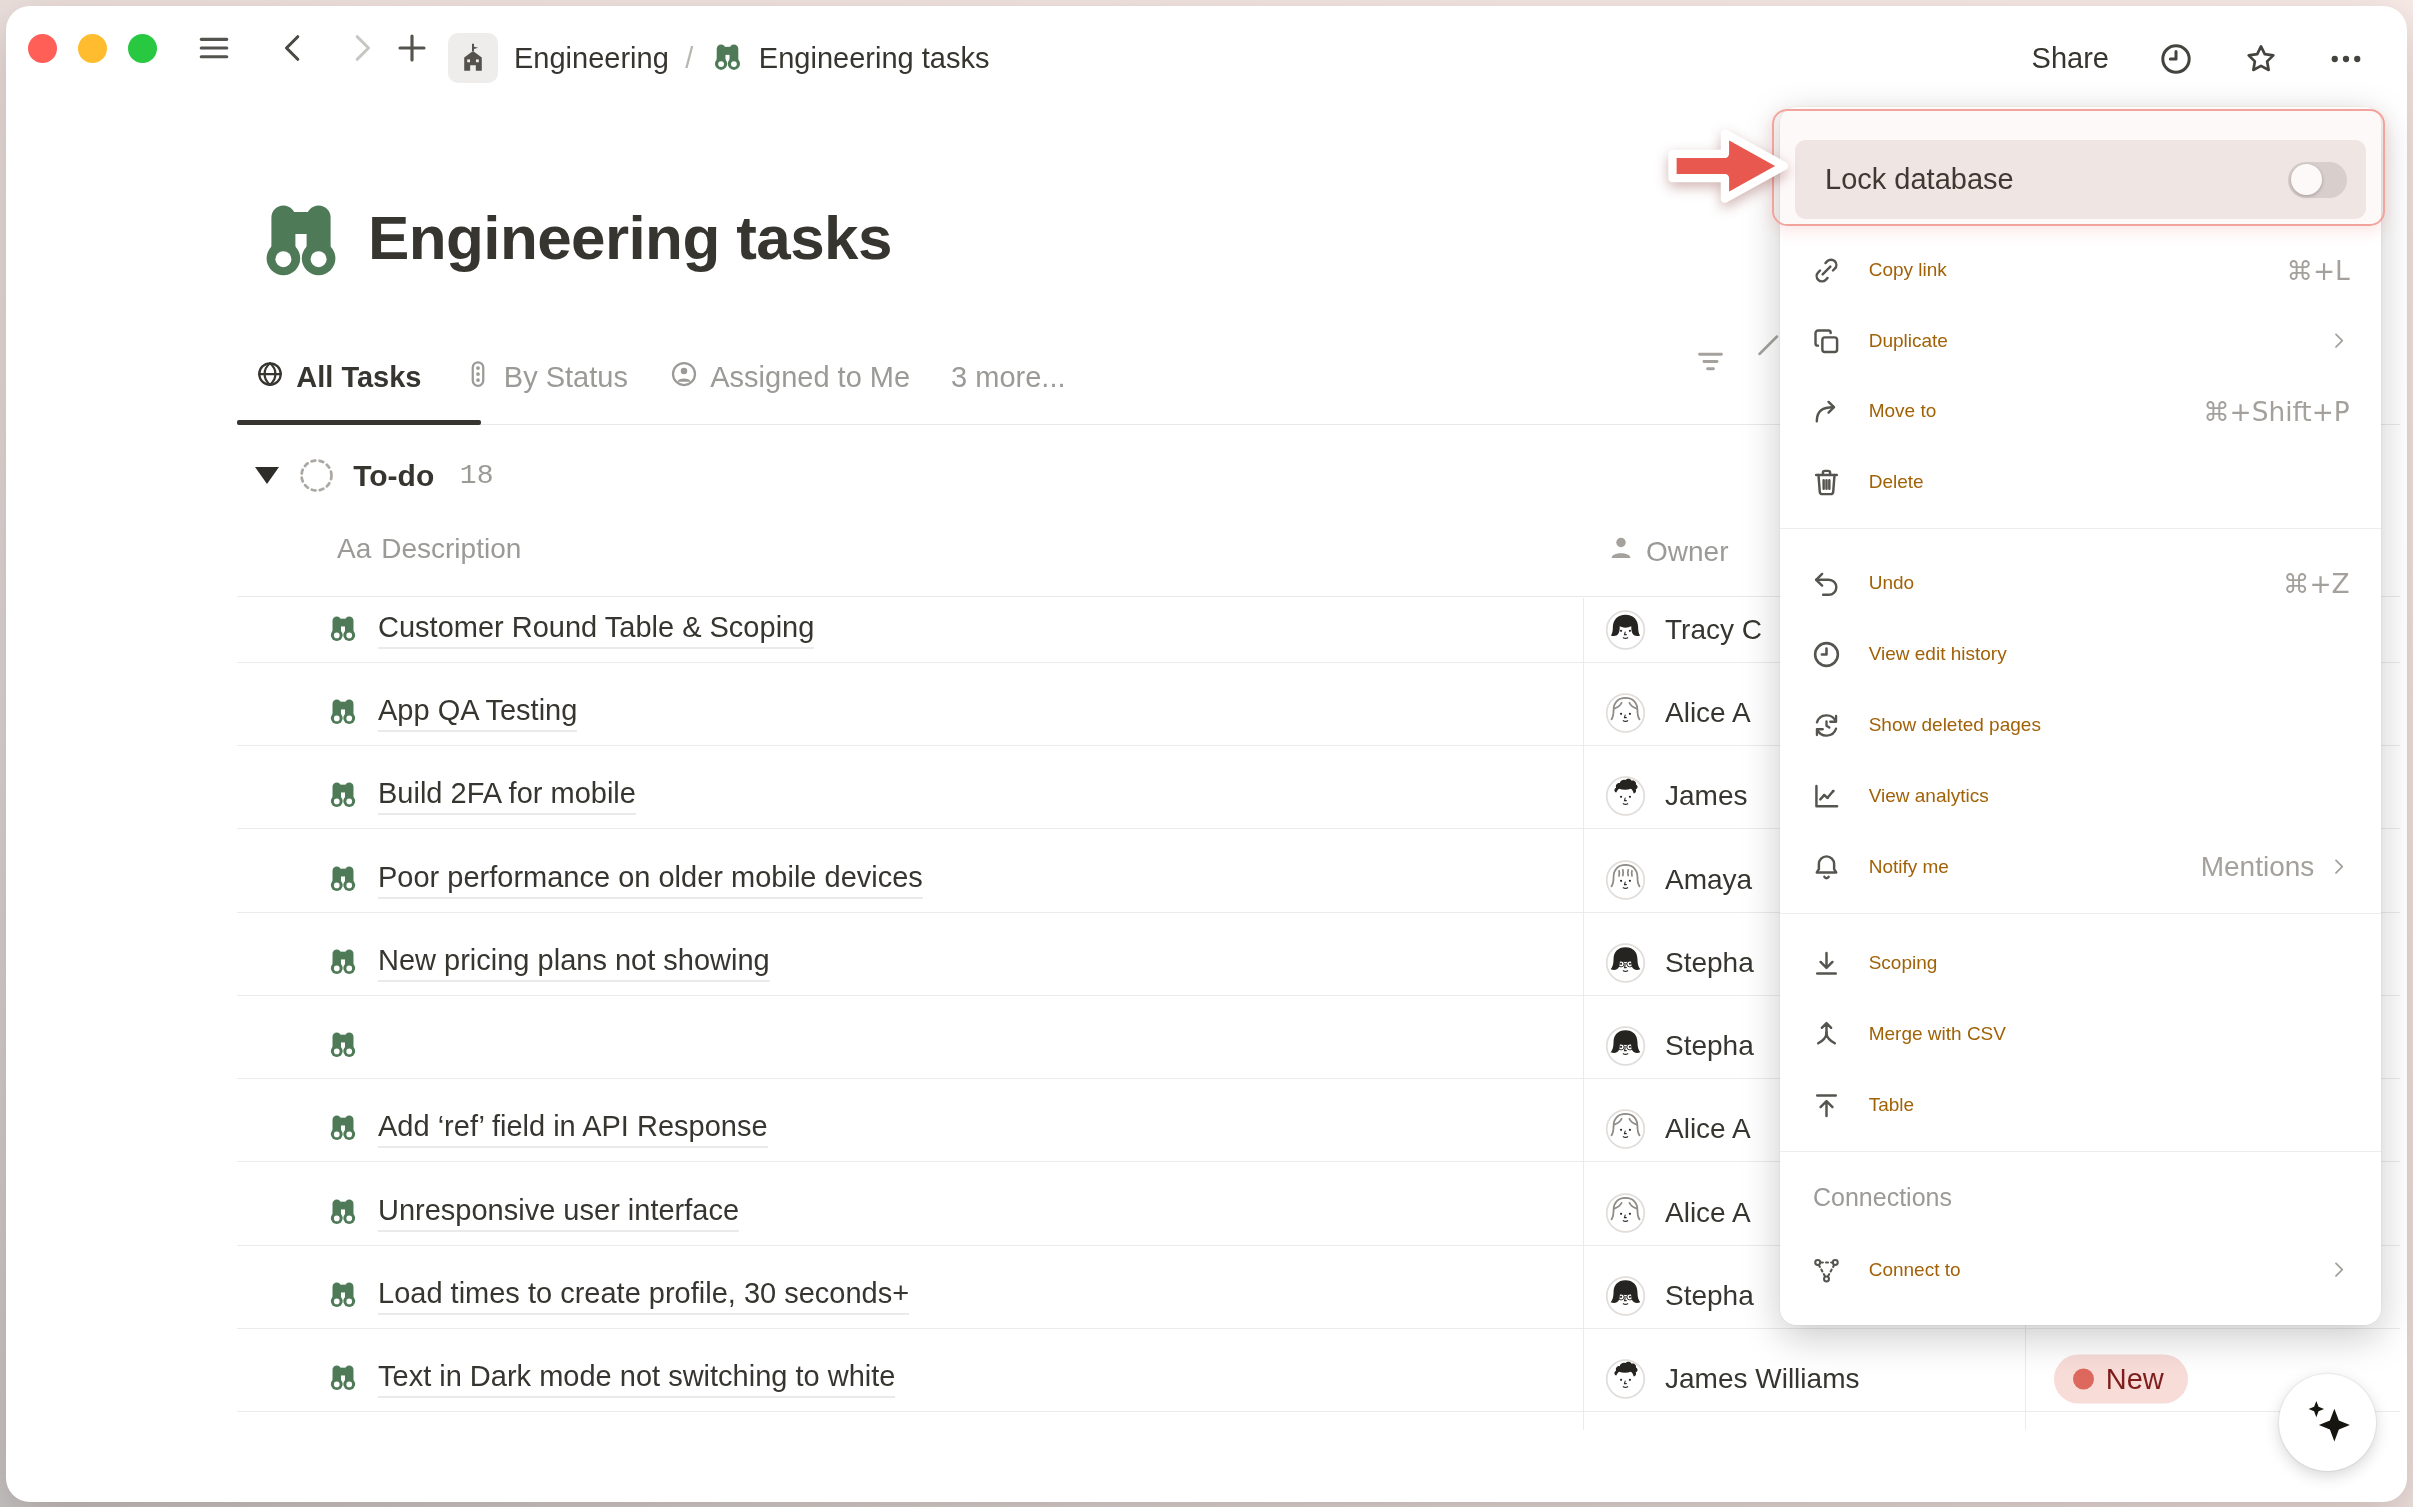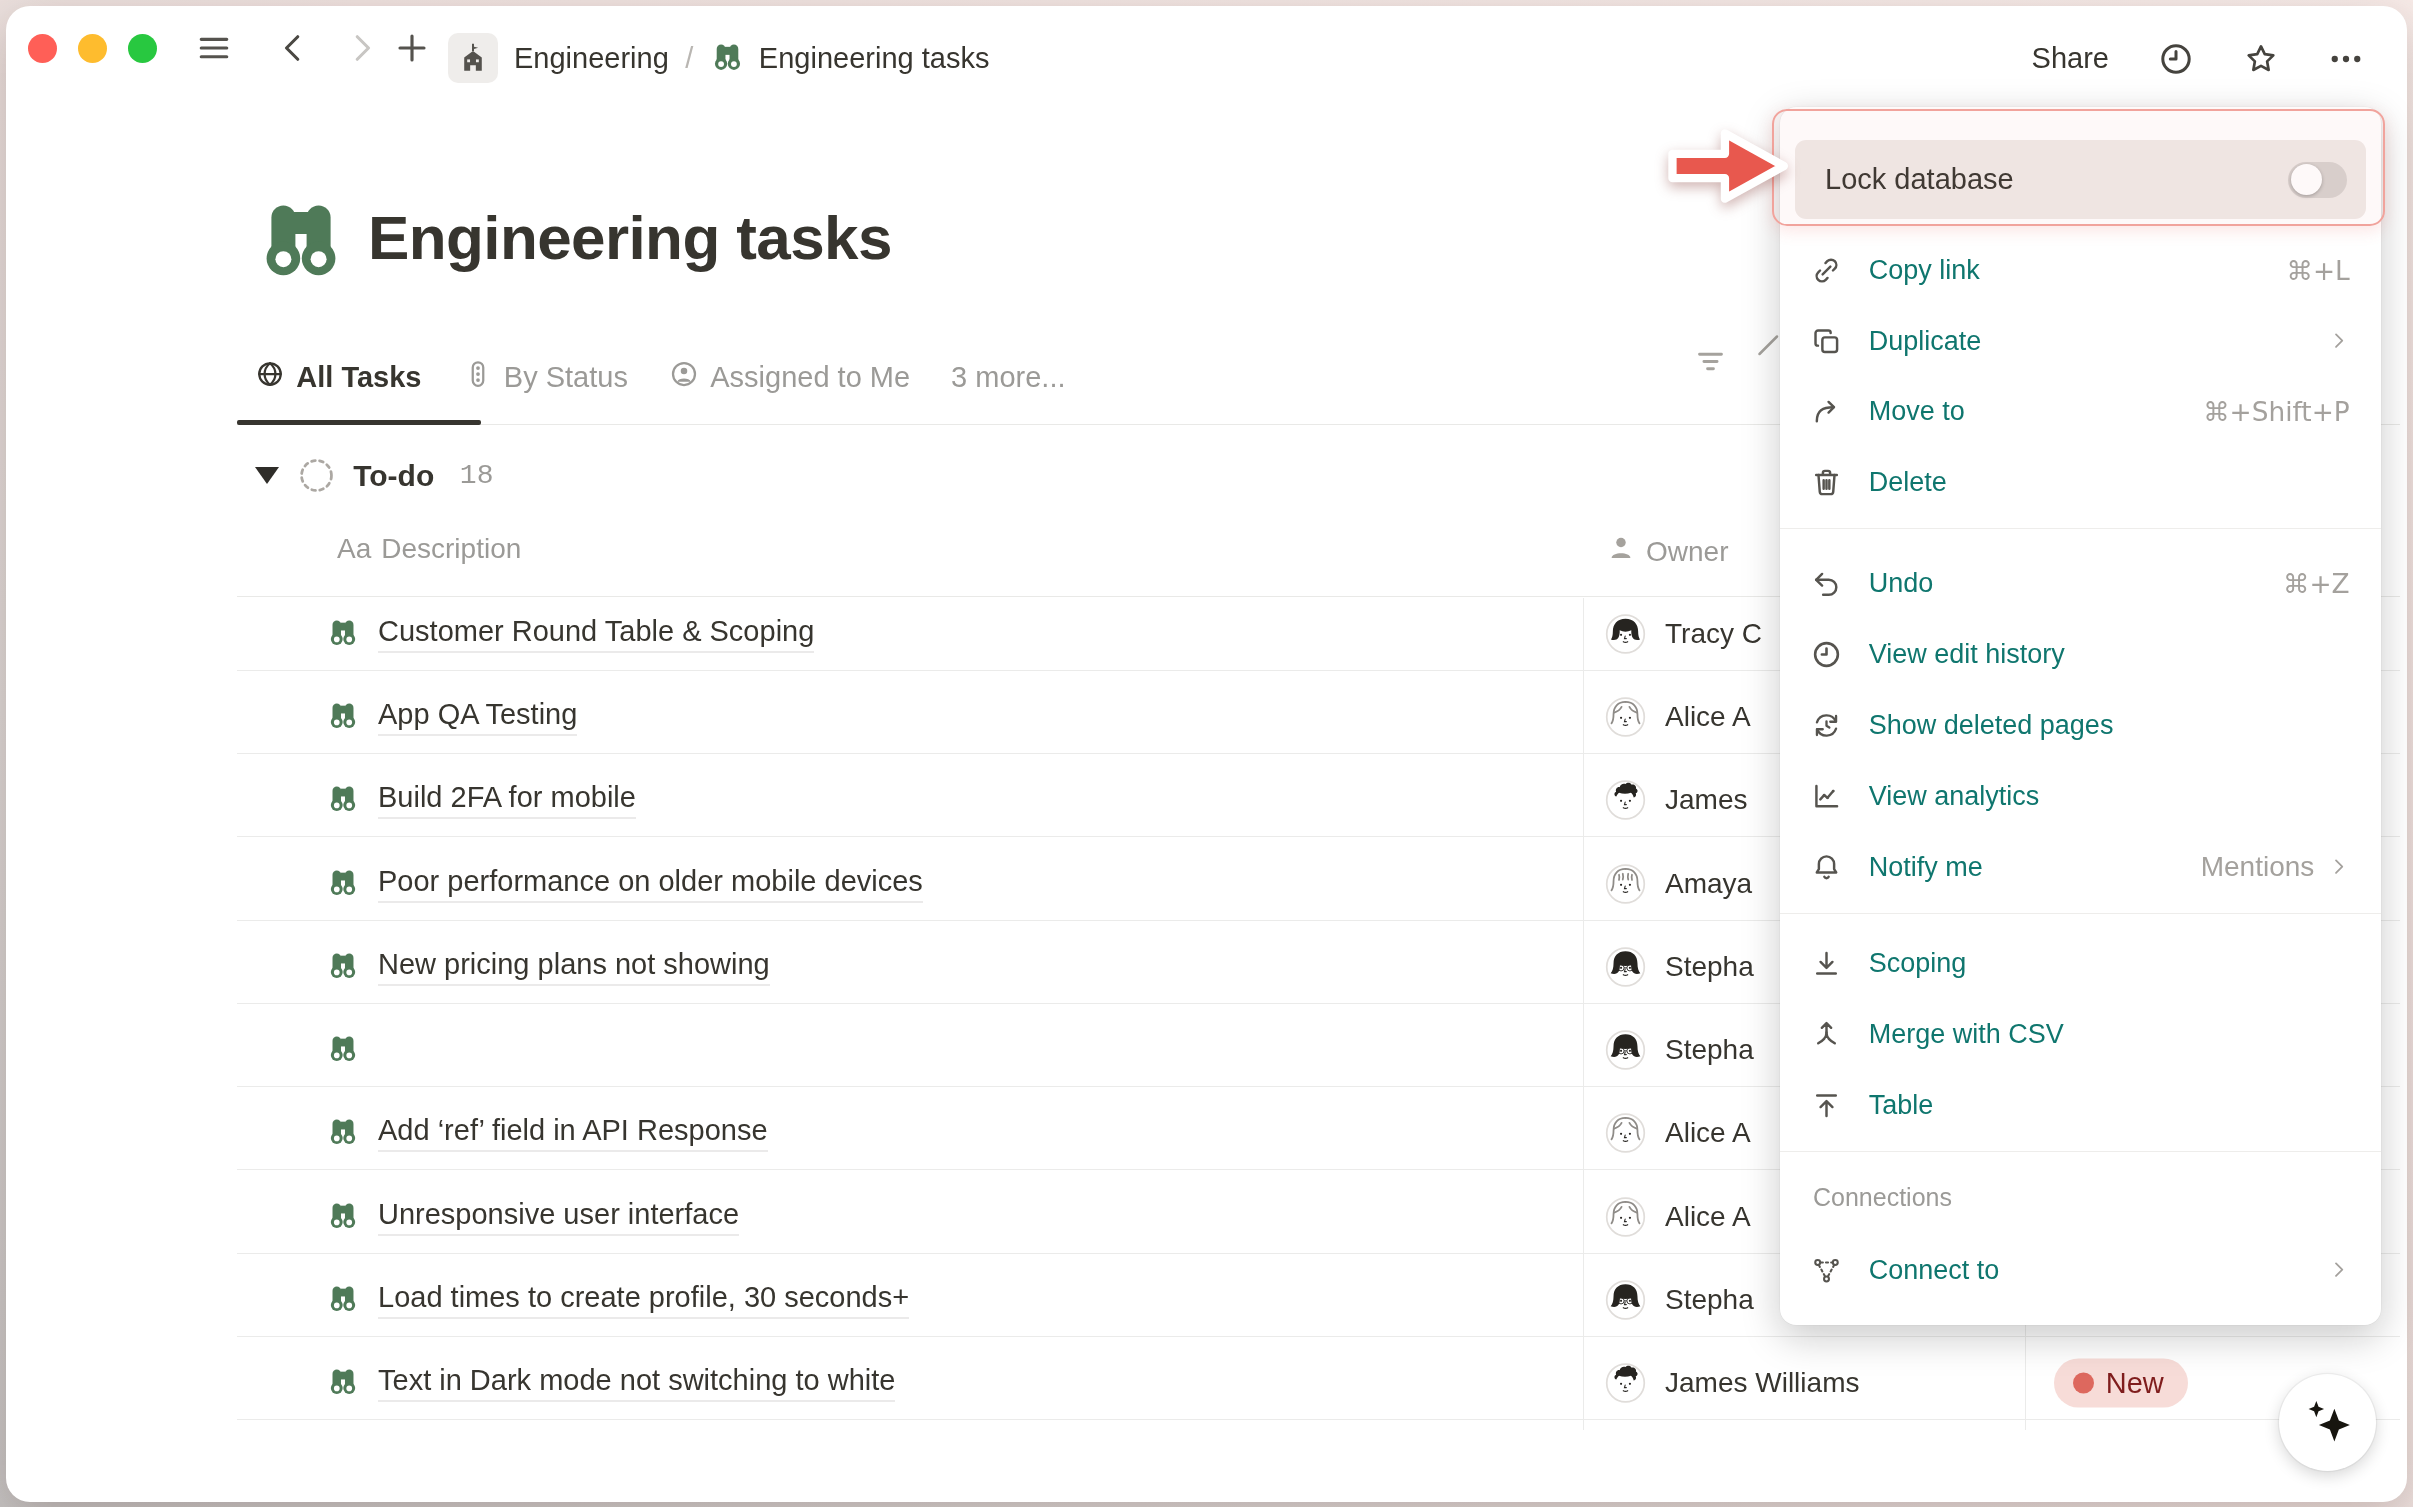--- a/index.html
+++ b/index.html
@@ -57,21 +57,21 @@
   .group .gcount { font-size:28px; color:#9b9a97; margin-left:8px;font-family:Liberation Mono, monospace; }
   
   .col-head { position:absolute; top:533px; display:flex; align-items:center; gap:10px; color:#9b9a97; font-size:28px; }
   #col-desc { left:337px; }
   #col-owner { left:1606px; }
   #col-owner svg { width:30px; height:30px; color:#a5a29d; }
   .head-line { position:absolute; left:237px; top:596px; width:2163px; height:1.3px; background:#e9e9e7; }
   .vline { position:absolute; top:598px; width:1.3px; height:832px; background:#ebebea; }
   #vline-1 { left:1583px; } #vline-2 { left:2025px; }
   #task-rows { position:absolute; left:237px; top:598px; width:2163px; height:832px; }
-  .row { position:absolute; left:0; width:100%; height:73px; border-bottom:1.3px solid #ebebea; }
+  .row { position:absolute; left:0; width:100%; height:65px; border-bottom:1.3px solid #ebebea; }
   .row .binocs { position:absolute; left:89px; top:50%; transform:translateY(-50%); width:34px; height:34px; }
   .row .binocs svg { width:34px; height:34px; }
   .row .rtitle { position:absolute; left:141px; top:50%; transform:translateY(-50%); font-size:29px; font-weight:500;
     color:#37352f; border-bottom:1.9px solid rgba(73,69,64,.22); padding-bottom:3.1px; white-space:nowrap; cursor:pointer; }
   .row .avatar { position:absolute; left:1368px; top:50%; transform:translateY(-50%); width:41px; height:41px; }
   .row .avatar svg { width:41px; height:41px; }
   .row .oname { position:absolute; left:1428px; top:50%; transform:translateY(-50%); font-size:28px; color:#37352f; white-space:nowrap; }
   .new-pill { position:absolute; left:1817px; top:50%; transform:translateY(-50%); height:49px; border-radius:28px;
     background:#f7dcd8; display:flex; align-items:center; gap:11.3px; padding:0 24px 0 19px; }
   .new-pill .dot { width:21.4px; height:21.4px; border-radius:50%; background:#dd685e; }
@@ -82,21 +82,21 @@
   .lock-item { position:absolute; left:15px; top:33px; width:571px; height:79px; background:#f0eae7; border-radius:11.3px;
     display:flex; align-items:center; padding:0 19px 0 30px; cursor:pointer; }
   .lock-item .llabel { font-size:29px; color:#37352f; }
   .toggle { margin-left:auto; position:relative; width:59px; height:36px; border-radius:19px; background:#d7d2cf; cursor:pointer; }
   .toggle .knob { position:absolute; left:3.1px; top:2.5px; width:31px; height:31px; border-radius:50%; background:#fff;
     box-shadow:0 1.3px 3.8px rgba(0,0,0,.25); }
   .menu-item { position:absolute; left:15px; width:571px; height:70px; display:flex; align-items:center;
     padding:0 16.3px 0 16.3px; border-radius:8.8px; cursor:pointer; }
   .menu-item .mi-ic { width:31px; height:31px; color:#56544f; margin-right:26.4px; flex:none; }
   .menu-item .mi-ic svg { width:31px; height:31px; }
-  .menu-item .mi-label { font-size:27px; color:#0f766e; white-space:nowrap;text-align:right; }
+  .menu-item .mi-label { font-size:19px; color:#a16207; white-space:nowrap;text-align:right; }
   .menu-item .mi-right { margin-left:auto; display:flex; align-items:center; gap:14px; }
   .menu-item .mi-short { font-size:26.4px; color:#a4a19d; font-family:"DejaVu Sans","Liberation Sans",sans-serif; }
   .menu-item .mi-trail { font-size:28px; color:#a4a19d; }
   .menu-item .mi-chev { width:21.4px; height:21.4px; color:#a4a19d; }
   .menu-item .mi-chev svg { width:21.4px; height:21.4px; }
   .menu-divider { position:absolute; left:0; width:601px; height:1.3px; background:#eeedeb; }
   .menu-section { position:absolute; left:33px; font-size:25px; color:#9b9a97; font-weight:500; }
   .annotation-box { position:absolute; left:1772px; top:109px; width:613px; height:117px; border:2.5px solid #f1a39c;
     border-radius:15px; background:rgba(240,140,130,.05); box-shadow:0 5px 16.3px rgba(233,90,80,.15); z-index:22; pointer-events:none; }
   .red-arrow { position:absolute; left:1661px; top:118px; width:133px; height:96px; z-index:23;

